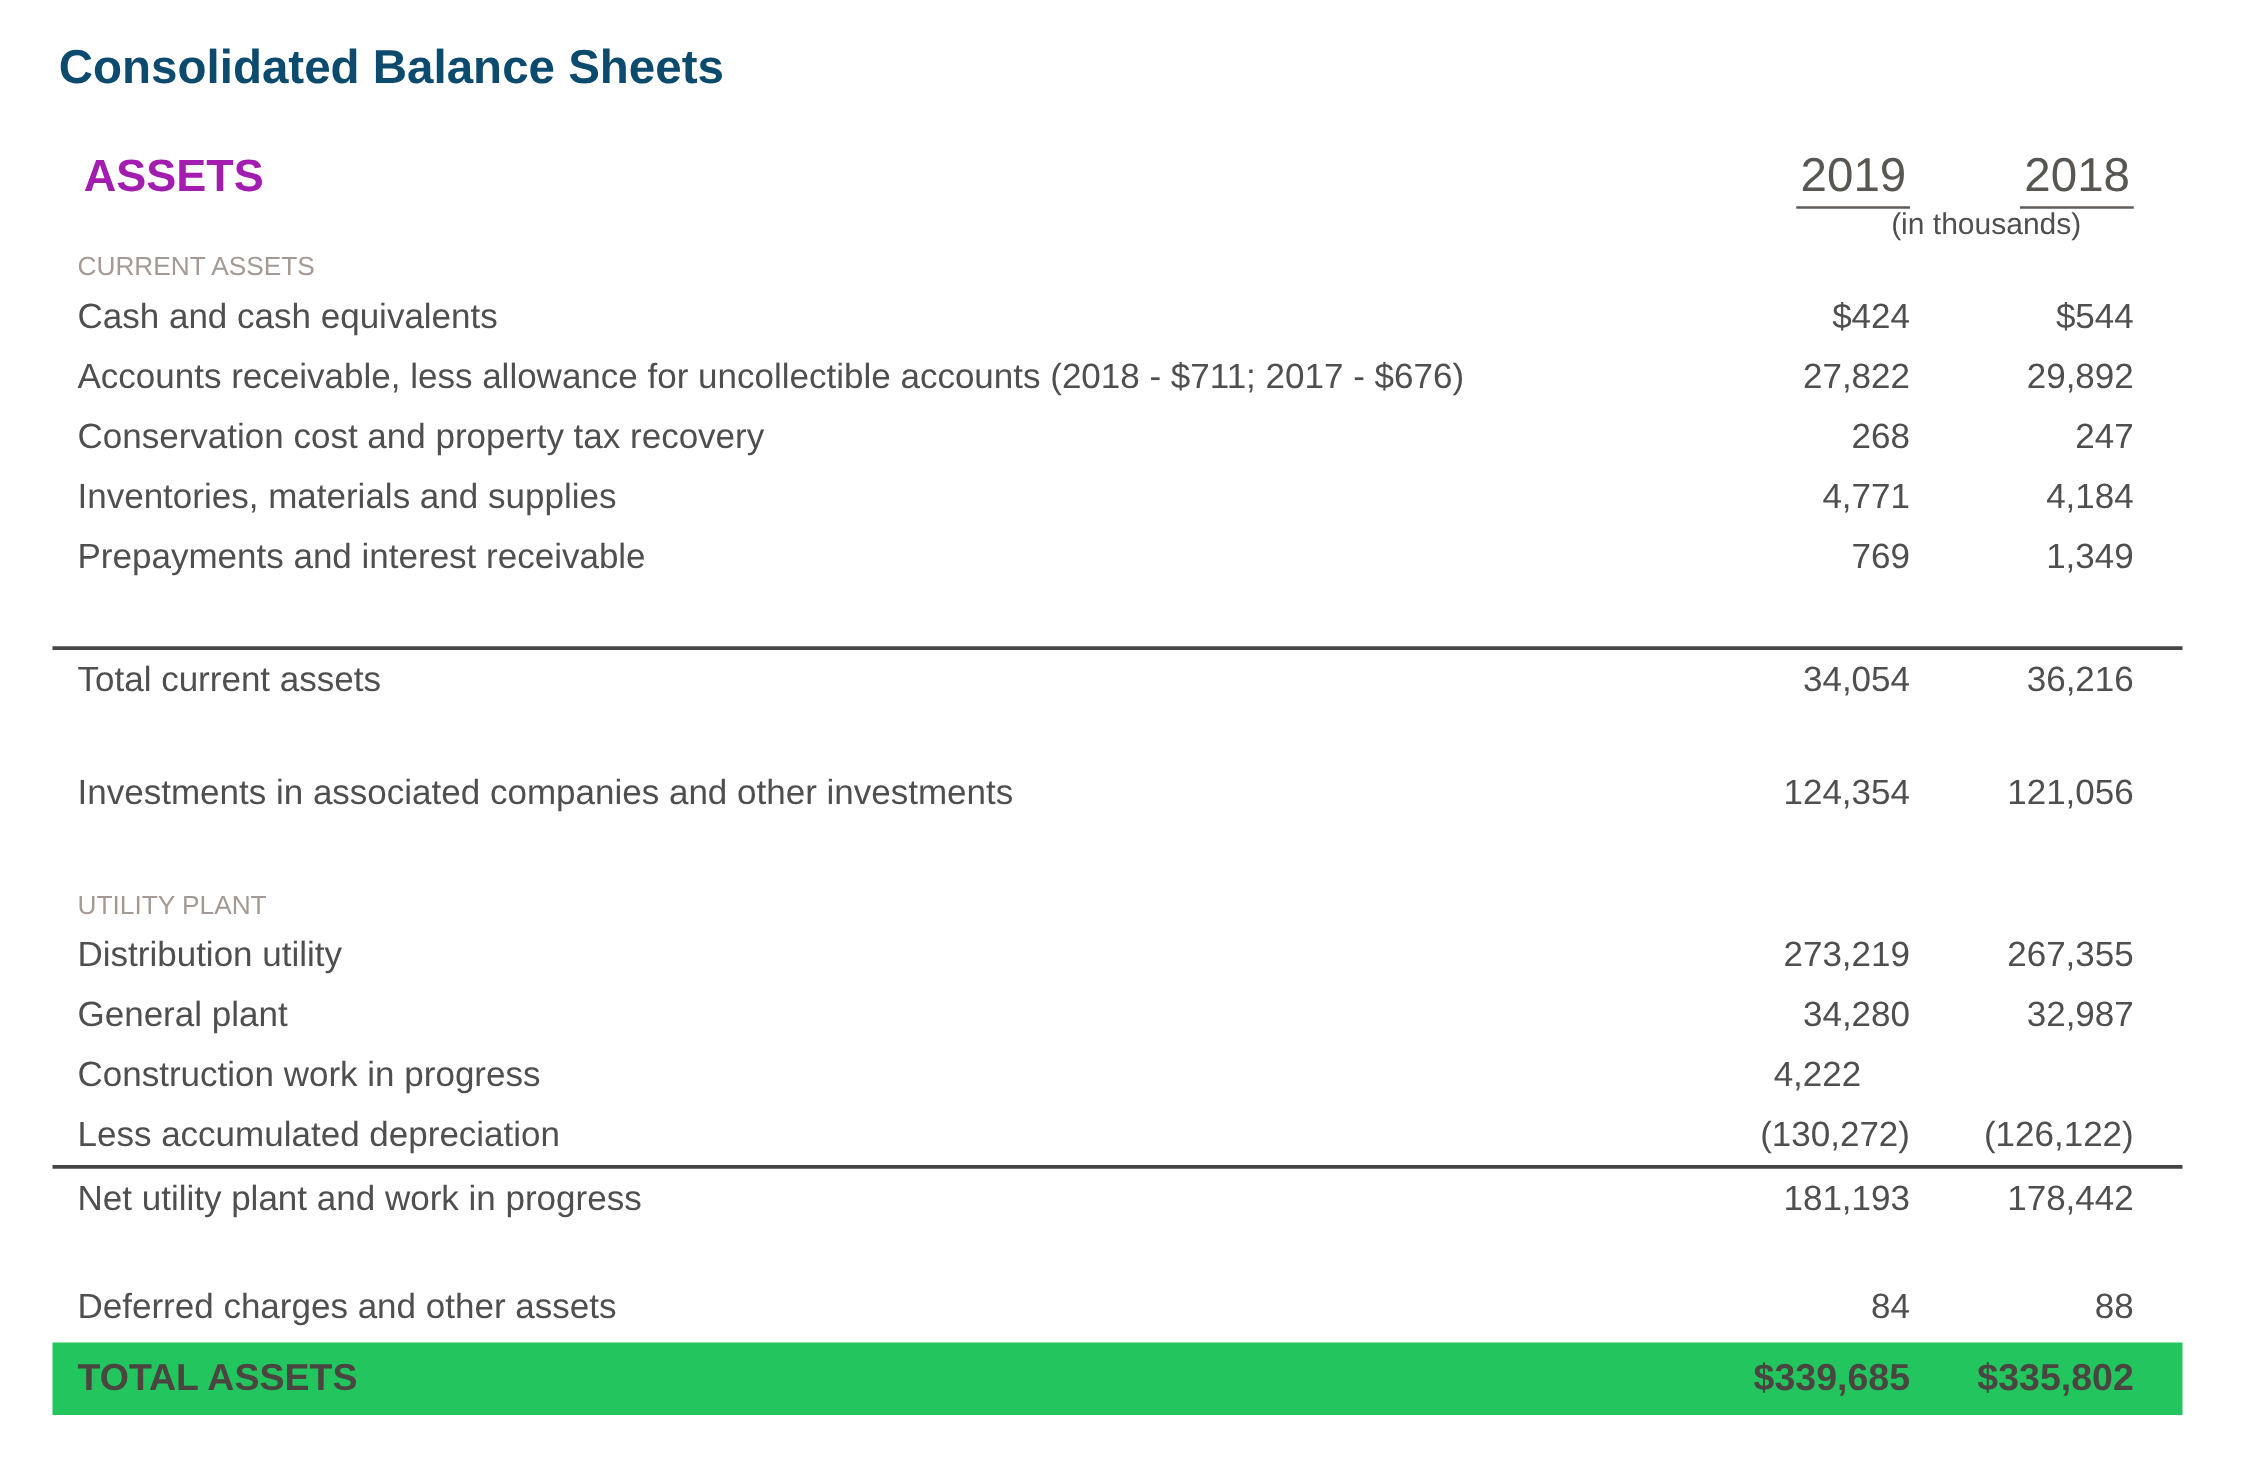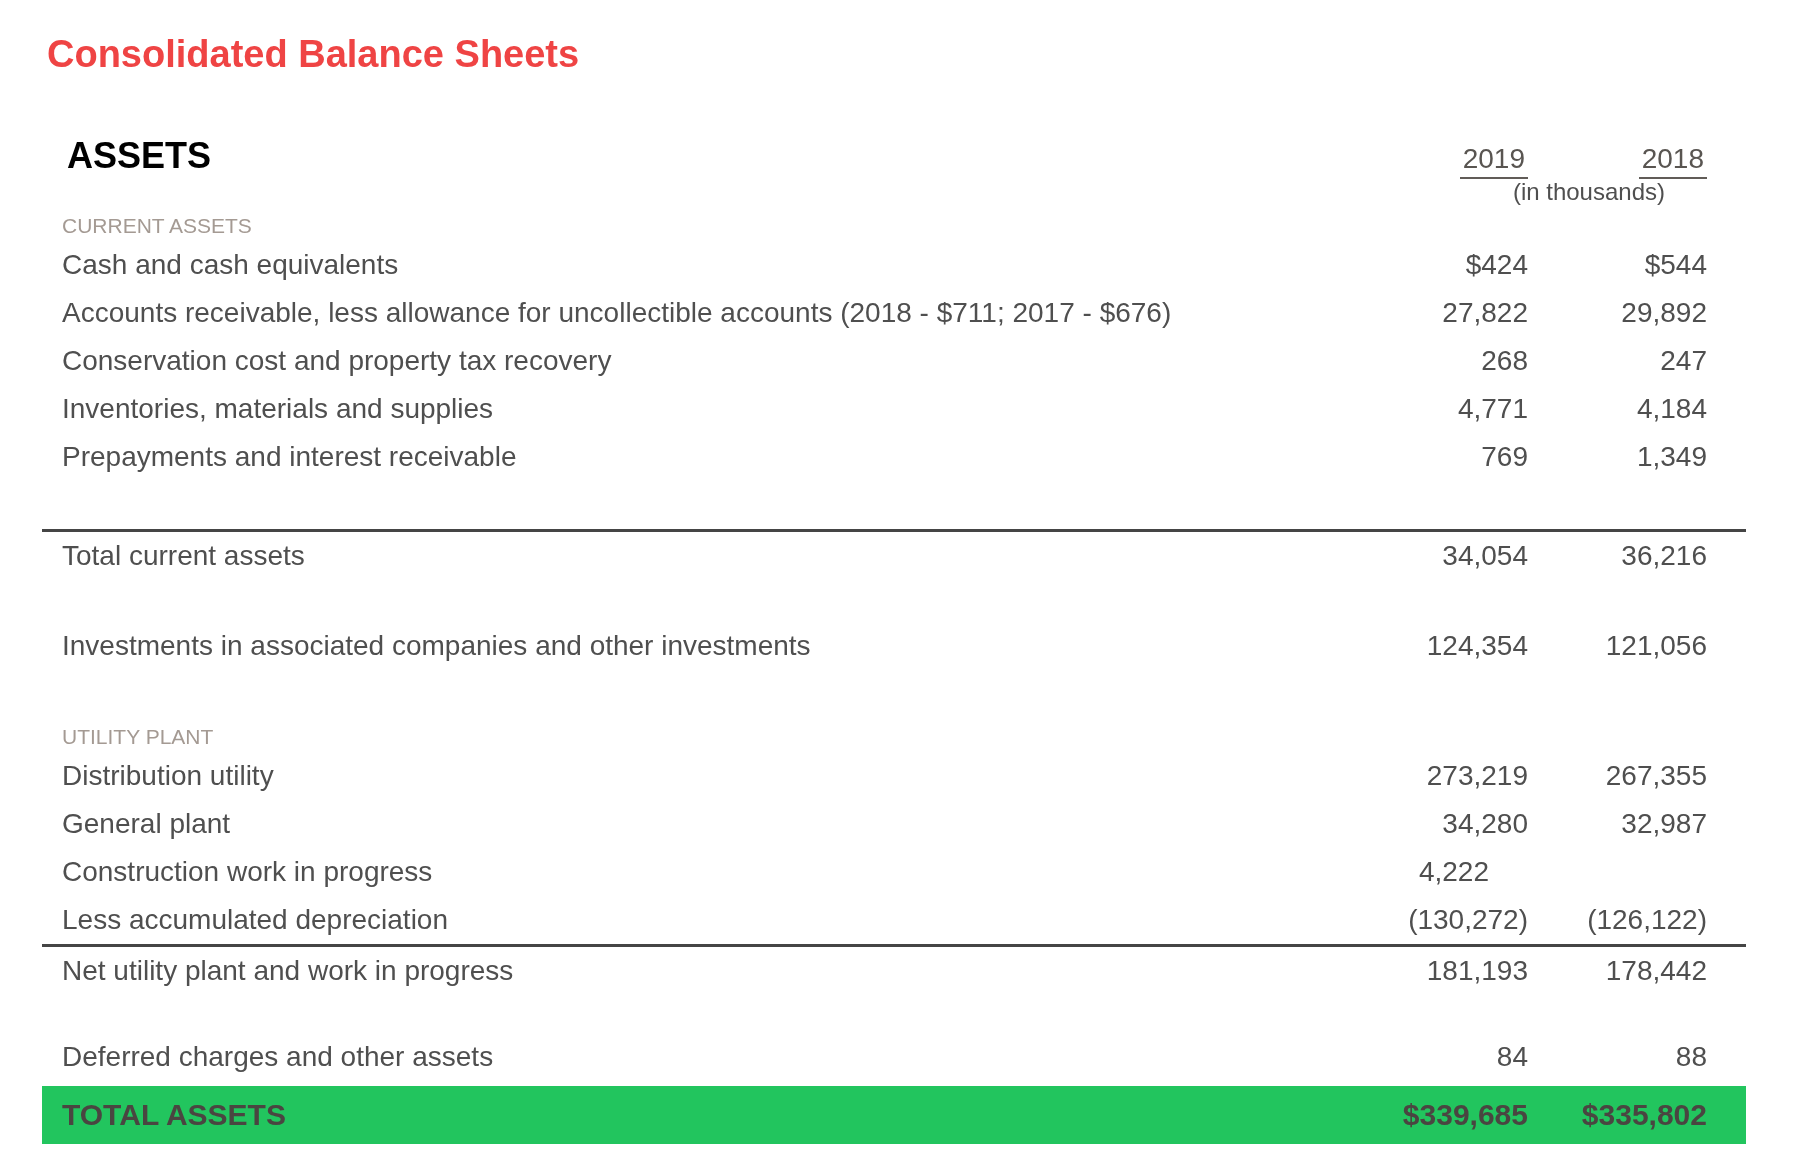--- a/index.html
+++ b/index.html
@@ -10,41 +10,40 @@
     background: #ffffff;
     font-family: "Liberation Sans", sans-serif;
     color: #4f4f4f;
     overflow: hidden;
   }
   .doc-title {
     margin: 34px 0 0 47px;
     font-size: 38px;
     line-height: 40px;
     font-weight: 700;
-    color: #ef4444;
+    color: #0c4a6e;
   }
   .sheet {
     margin-left: 42px;
     width: 1704px;
   }
   .grid-row {
     display: grid;
     grid-template-columns: 1fr 180px 218px;
     align-items: baseline;
   }
   .header-row { margin-top: 46px; }
   .assets-heading {
     font-size: 36px;
     line-height: 40px;
     font-weight: 700;
-    color: #000000;
+    color: #a21caf;
     padding-left: 25px;
-    margin-top: 16px;
   }
-  .year-cell { text-align: right; font-size: 28px; color: #595551; }
+  .year-cell { text-align: right; font-size: 38px; color: #595551; }
   .year-label {
     display: inline-block;
     padding: 0 3px 2px 3px;
     border-bottom: 2px solid #615c58;
   }
   .units-row { }
   .units-cell {
     grid-column: 2 / 4;
     text-align: right;
     padding-right: 81px;

